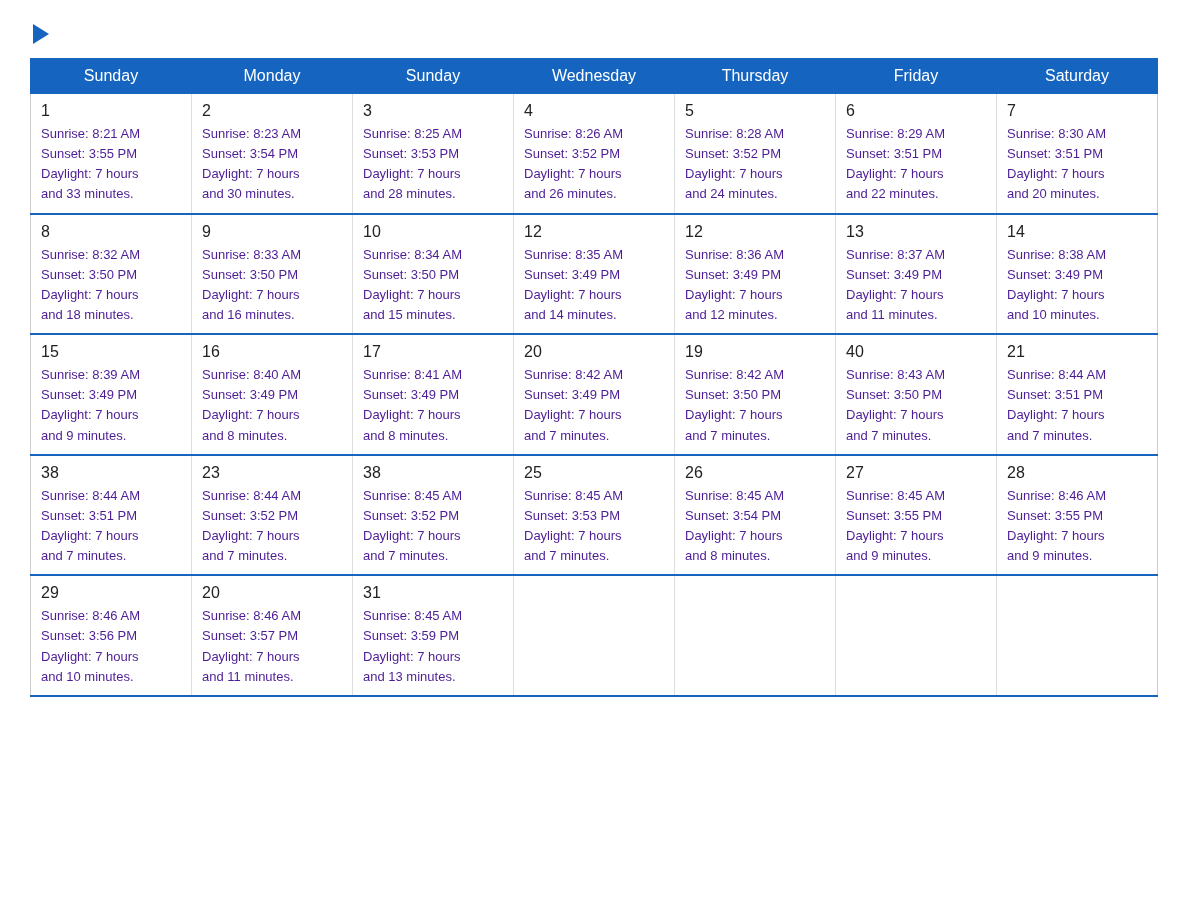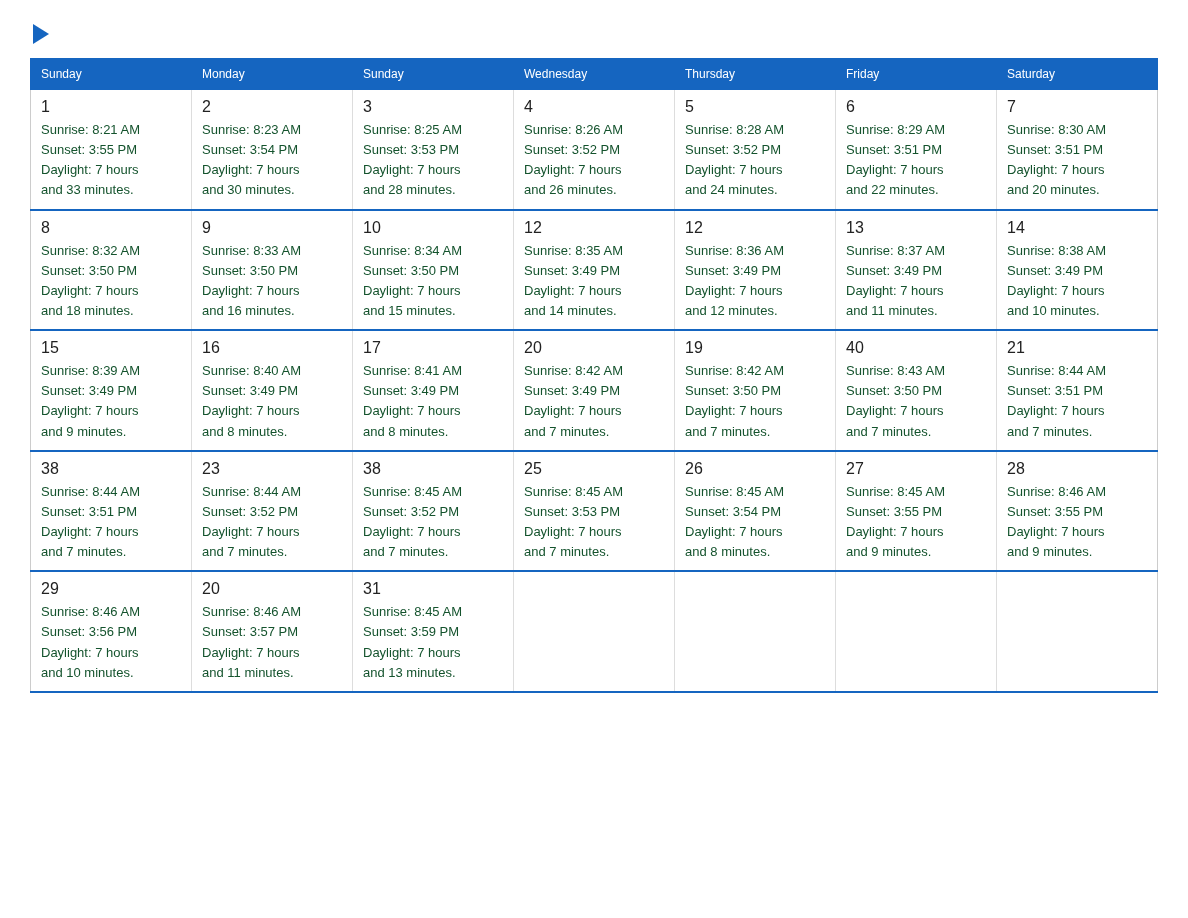--- a/index.html
+++ b/index.html
@@ -62,24 +62,24 @@
       margin-top: 4px;
     }
     table {
       width: 100%;
       border-collapse: collapse;
       table-layout: fixed;
     }
     thead tr th {
       background-color: #1565c0;
       color: #fff;
-      font-size: 12px;
+      font-size: 16px;
       font-weight: normal;
       padding: 8px 10px;
-      text-align: left;
+      text-align: center;
       border: 1px solid #1565c0;
     }
     tbody tr {
       border-bottom: 2px solid #1565c0;
     }
     tbody tr td {
       vertical-align: top;
       padding: 8px 10px;
       font-size: 13px;
       color: #222;
@@ -95,21 +95,21 @@
     }
     .day-num {
       font-size: 16px;
       font-weight: normal;
       display: block;
       margin-bottom: 4px;
     }
     .day-info {
       font-size: 13px;
       line-height: 1.55;
-      color: #14532d;
+      color: #4c1d95;
     }
     .empty-cell {
       background: #fff;
     }
   </style>
 </head>
 <body>
 
 <div class="header">
   <div class="logo">

